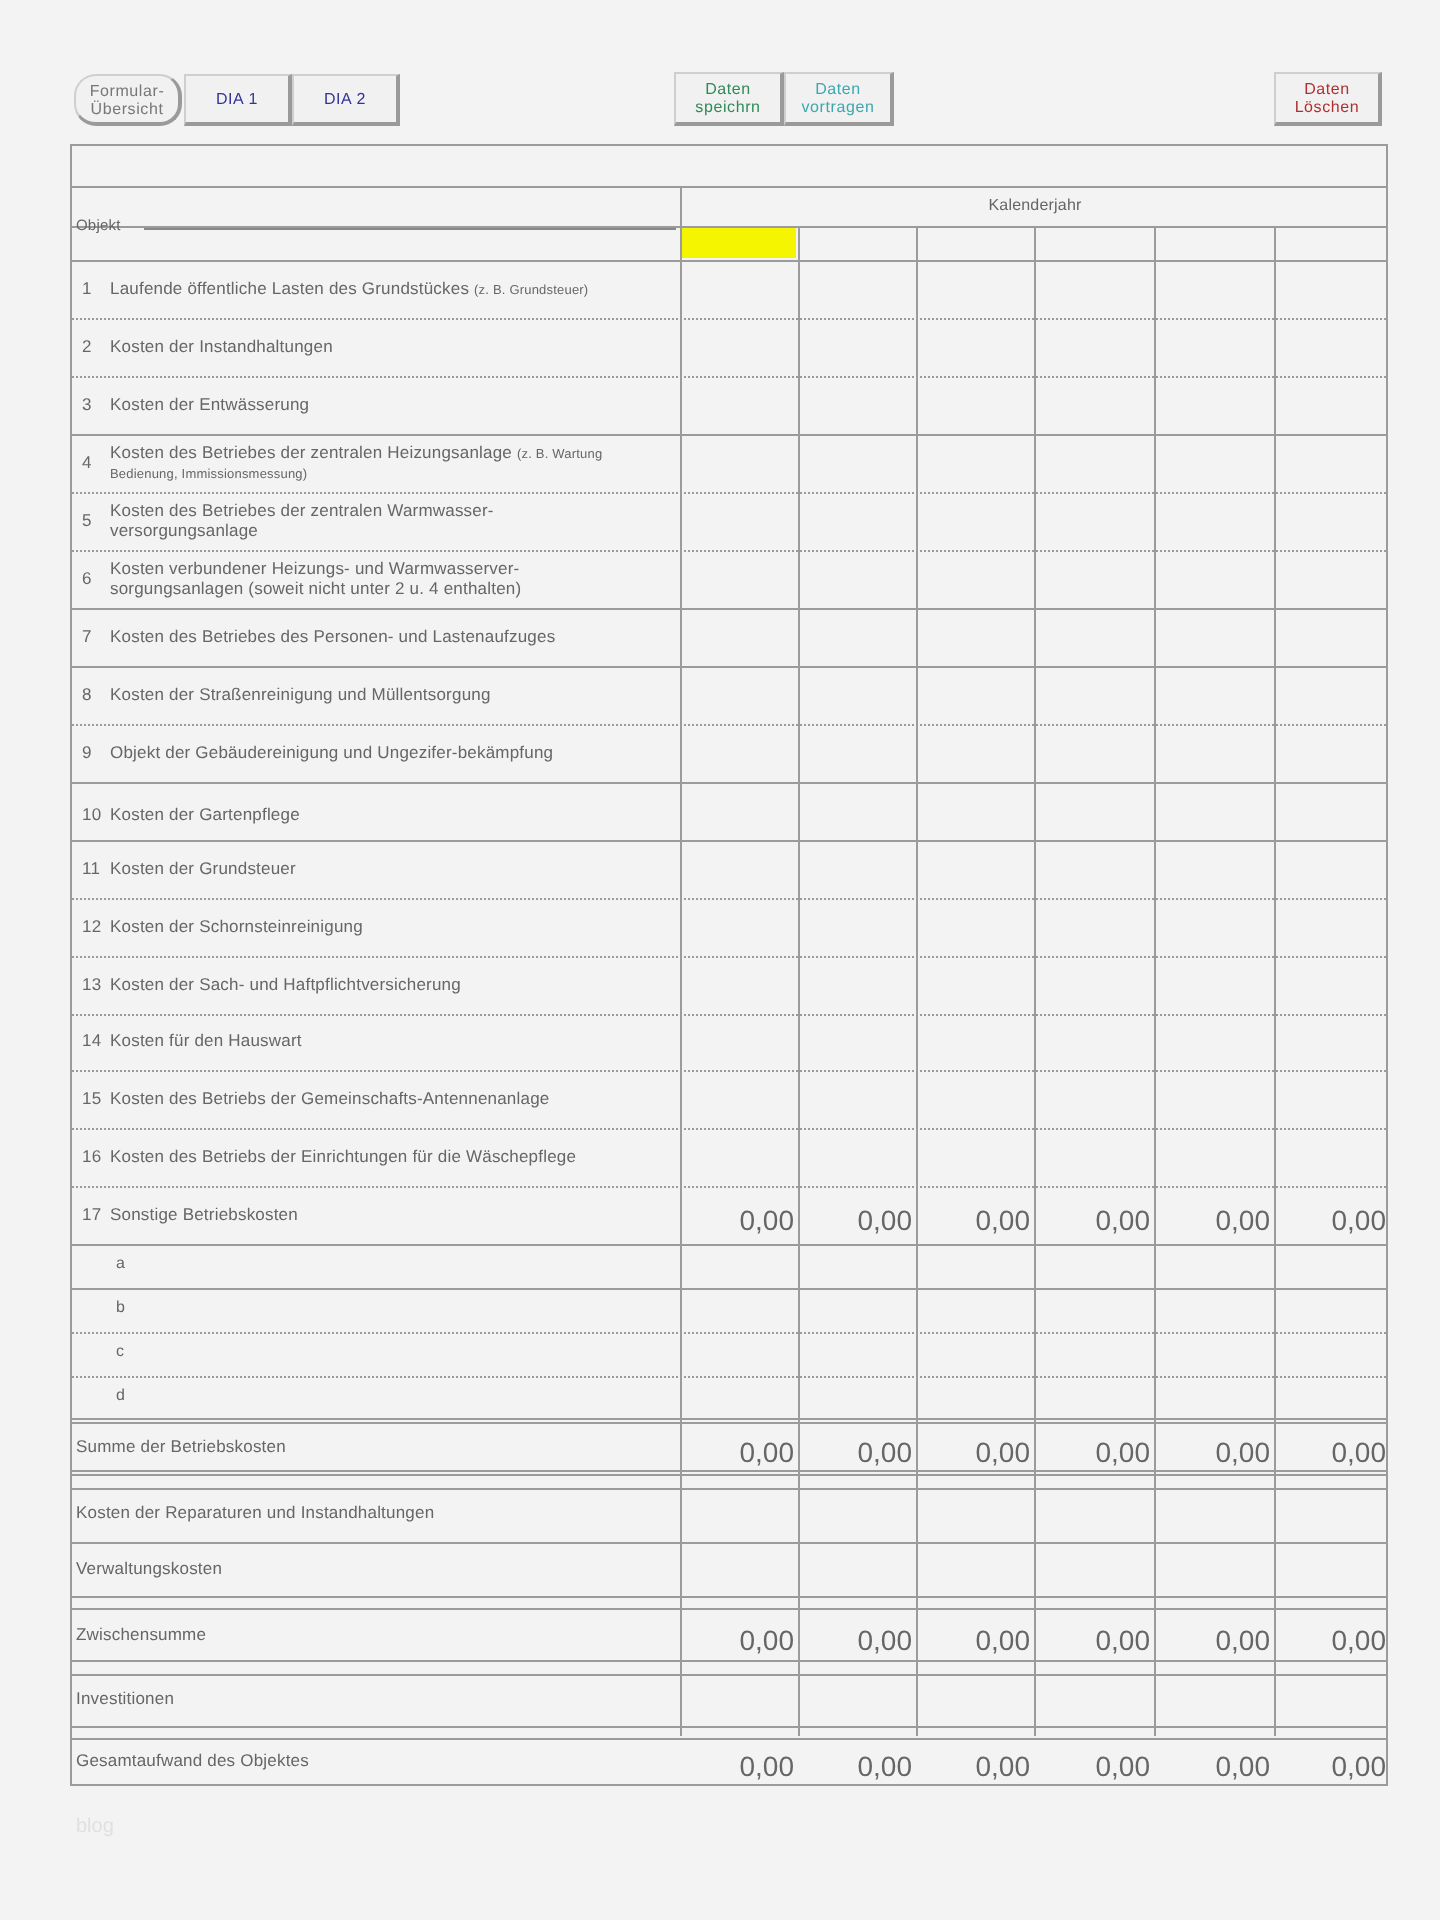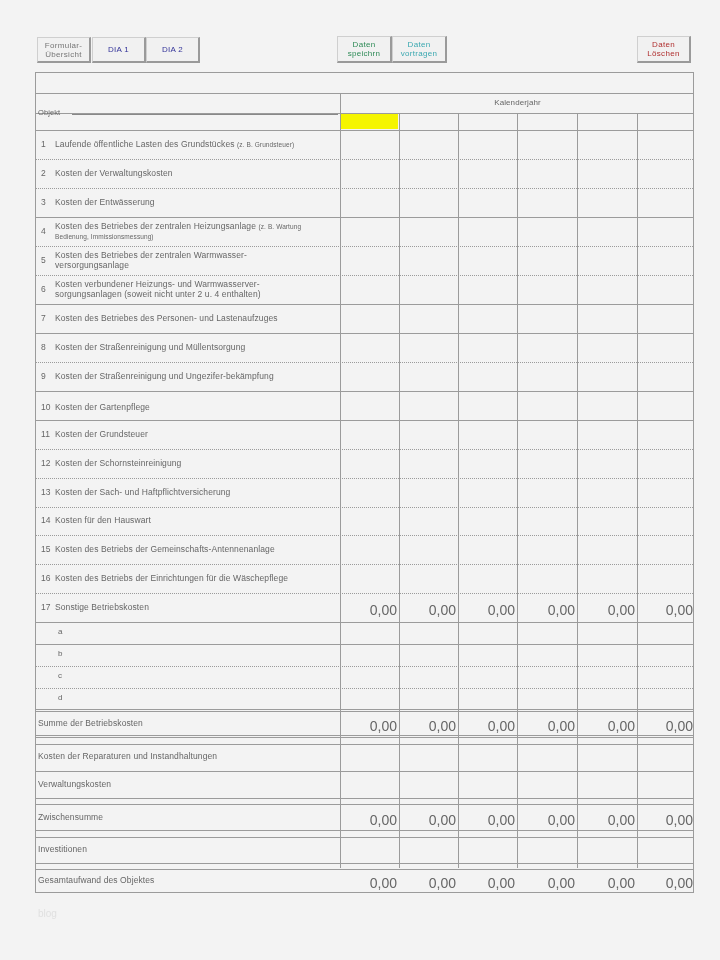--- a/index.html
+++ b/index.html
@@ -23,21 +23,21 @@
   .lbl .num { display:inline-block; width:14px; }
   .small { font-size:6.5px; }
   .val { position:absolute; font-size:14px; color:#666; text-align:right; width:54px; }
   .yellow { position:absolute; background:#f5f500; }
   .footer { position:absolute; left:38px; top:908px; font-size:10px; color:#e0e0e0; }
 </style>
 </head>
 <body>
 
 <div id="toolbar">
-    <div class="btn" style="left: 37px; top: 37px; width: 54px; height: 26px; color: rgb(119, 119, 119);">
+    <div class="btn" style="left: 37px; top: 37px; width: 54px; height: 26px; color: rgb(119, 119, 119); border-radius: 11px;">
       <span>Formular-
 Übersicht</span>
     </div>
     <div class="btn" style="left: 92px; top: 37px; width: 54px; height: 26px; color: rgb(51, 51, 153);">
       <span>DIA 1</span>
     </div>
     <div class="btn" style="left: 146px; top: 37px; width: 54px; height: 26px; color: rgb(51, 51, 153);">
       <span>DIA 2</span>
     </div>
     <div class="btn" style="left: 337px; top: 36px; width: 55px; height: 27px; color: rgb(46, 139, 87);">
@@ -74,21 +74,21 @@
     <div style="position: absolute; left: 602px; top: 41px; width: 57px; height: 15px;"></div>
     <div class="hline dotted" style="top: 86px;"></div>
     <div class="lbl" style="left: 5px; top: 65.5px;"><span class="num">1</span><span>Laufende öffentliche Lasten des Grundstückes</span> <span class="small">(z. B. Grundsteuer)</span></div>
     <div style="position: absolute; left: 305px; top: 58px; width: 57px; height: 27px;"></div>
     <div style="position: absolute; left: 364px; top: 58px; width: 57px; height: 27px;"></div>
     <div style="position: absolute; left: 423px; top: 58px; width: 57px; height: 27px;"></div>
     <div style="position: absolute; left: 482px; top: 58px; width: 58px; height: 27px;"></div>
     <div style="position: absolute; left: 542px; top: 58px; width: 58px; height: 27px;"></div>
     <div style="position: absolute; left: 602px; top: 58px; width: 56px; height: 27px;"></div>
     <div class="hline dotted" style="top: 115px;"></div>
-    <div class="lbl" style="left: 5px; top: 94.5px;"><span class="num">2</span><span>Kosten der Verwaltungskosten</span></div>
+    <div class="lbl" style="left: 5px; top: 94.5px;"><span class="num">2</span><span>Kosten der Instandhaltungen</span></div>
     <div style="position: absolute; left: 305px; top: 87px; width: 57px; height: 27px;"></div>
     <div style="position: absolute; left: 364px; top: 87px; width: 57px; height: 27px;"></div>
     <div style="position: absolute; left: 423px; top: 87px; width: 57px; height: 27px;"></div>
     <div style="position: absolute; left: 482px; top: 87px; width: 58px; height: 27px;"></div>
     <div style="position: absolute; left: 542px; top: 87px; width: 58px; height: 27px;"></div>
     <div style="position: absolute; left: 602px; top: 87px; width: 56px; height: 27px;"></div>
     <div class="hline solid" style="top: 144px;"></div>
     <div class="lbl" style="left: 5px; top: 123.5px;"><span class="num">3</span><span>Kosten der Entwässerung</span></div>
     <div style="position: absolute; left: 305px; top: 116px; width: 57px; height: 27px;"></div>
     <div style="position: absolute; left: 364px; top: 116px; width: 57px; height: 27px;"></div>
@@ -130,21 +130,21 @@
     <div style="position: absolute; left: 602px; top: 232px; width: 56px; height: 27px;"></div>
     <div class="hline dotted" style="top: 289px;"></div>
     <div class="lbl" style="left: 5px; top: 268.5px;"><span class="num">8</span><span>Kosten der Straßenreinigung und Müllentsorgung</span></div>
     <div style="position: absolute; left: 305px; top: 261px; width: 57px; height: 27px;"></div>
     <div style="position: absolute; left: 364px; top: 261px; width: 57px; height: 27px;"></div>
     <div style="position: absolute; left: 423px; top: 261px; width: 57px; height: 27px;"></div>
     <div style="position: absolute; left: 482px; top: 261px; width: 58px; height: 27px;"></div>
     <div style="position: absolute; left: 542px; top: 261px; width: 58px; height: 27px;"></div>
     <div style="position: absolute; left: 602px; top: 261px; width: 56px; height: 27px;"></div>
     <div class="hline solid" style="top: 318px;"></div>
-    <div class="lbl" style="left: 5px; top: 297.5px;"><span class="num">9</span><span>Kosten der Straßenreinigung und Ungezifer-bekämpfung</span></div>
+    <div class="lbl" style="left: 5px; top: 297.5px;"><span class="num">9</span><span>Objekt der Gebäudereinigung und Ungezifer-bekämpfung</span></div>
     <div style="position: absolute; left: 305px; top: 290px; width: 57px; height: 27px;"></div>
     <div style="position: absolute; left: 364px; top: 290px; width: 57px; height: 27px;"></div>
     <div style="position: absolute; left: 423px; top: 290px; width: 57px; height: 27px;"></div>
     <div style="position: absolute; left: 482px; top: 290px; width: 58px; height: 27px;"></div>
     <div style="position: absolute; left: 542px; top: 290px; width: 58px; height: 27px;"></div>
     <div style="position: absolute; left: 602px; top: 290px; width: 56px; height: 27px;"></div>
     <div class="hline solid" style="top: 347px;"></div>
     <div class="lbl" style="left: 5px; top: 310px; margin-top: 19px;"><span class="num">10</span><span>Kosten der Gartenpflege</span></div>
     <div style="position: absolute; left: 305px; top: 319px; width: 57px; height: 27px;"></div>
     <div style="position: absolute; left: 364px; top: 319px; width: 57px; height: 27px;"></div>

